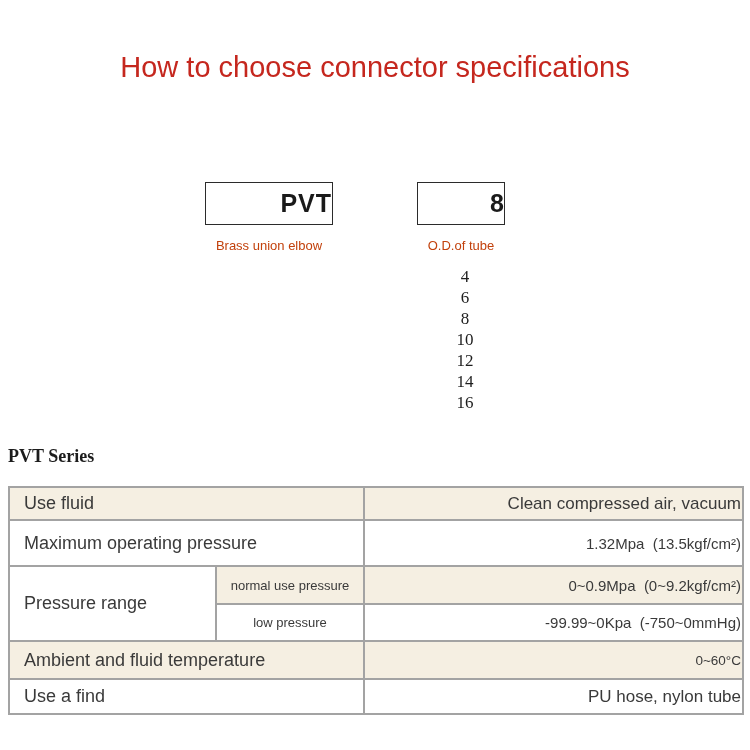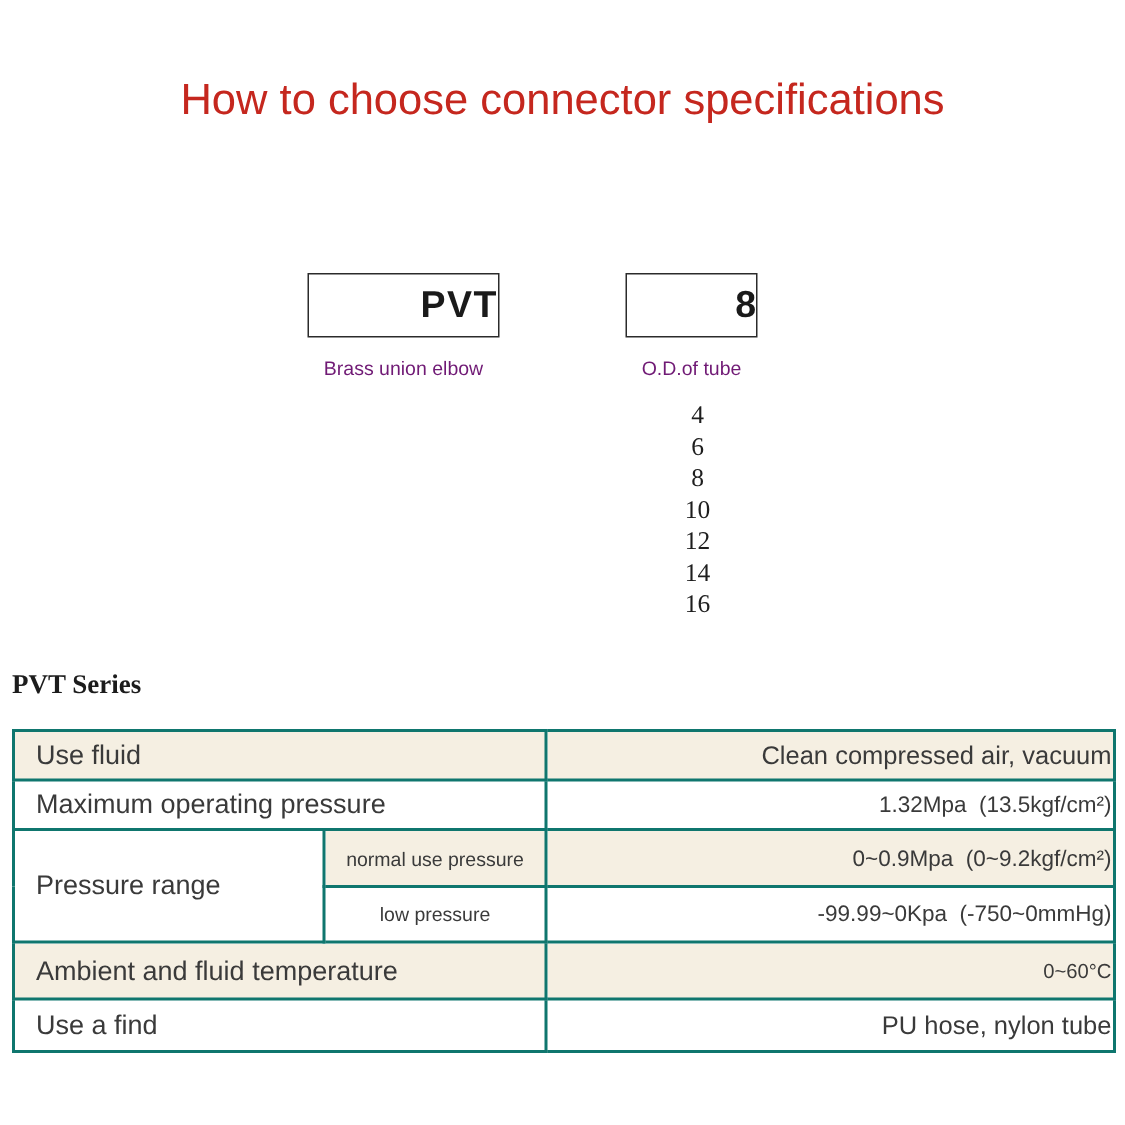--- a/index.html
+++ b/index.html
@@ -49,21 +49,21 @@
     color: #1a1a1a;
     background: #ffffff;
   }
   .box-model { left: 205px; width: 128px; letter-spacing: 1px; }
   .box-size  { left: 417px; width: 88px; }
   .code-label {
     position: absolute;
     top: 238px;
     text-align: center;
     font-size: 13px;
-    color: #701a75;
+    color: #c2410c;
   }
   .label-model { left: 189px; width: 160px; }
   .label-size  { left: 401px; width: 120px; }
   .size-options {
     position: absolute;
     top: 266px;
     left: 430px;
     width: 70px;
     text-align: center;
     font-family: "Liberation Serif", "DejaVu Serif", serif;
@@ -82,21 +82,21 @@
   }
   table.spec {
     position: absolute;
     top: 486px;
     left: 8px;
     width: 734px;
     border-collapse: collapse;
     table-layout: fixed;
   }
   table.spec td {
-    border: 2px solid #0f766e;
+    border: 2px solid #a3a3a3;
     color: #3a3a3a;
     vertical-align: middle;
     overflow: hidden;
   }
   tr.beige td { background: #f5efe2; }
   tr.white td { background: #ffffff; }
   td.cell-white { background: #ffffff !important; }
   td.lbl {
     font-size: 18px;
     padding-left: 14px;
@@ -107,21 +107,21 @@
     text-align: center;
   }
   td.val {
     text-align: right;
     white-space: pre;
   }
   .val-lg { font-size: 17px; }
   .val-md { font-size: 15px; }
   .val-sm { font-size: 13.5px; }
   .r1 { height: 33px; }
-  .r2 { height: 33px; }
+  .r2 { height: 46px; }
   .r3 { height: 38px; }
   .r4 { height: 37px; }
   .r5 { height: 38px; }
   .r6 { height: 35px; }
 </style>
 </head>
 <body>
 
 <div class="page">
 

